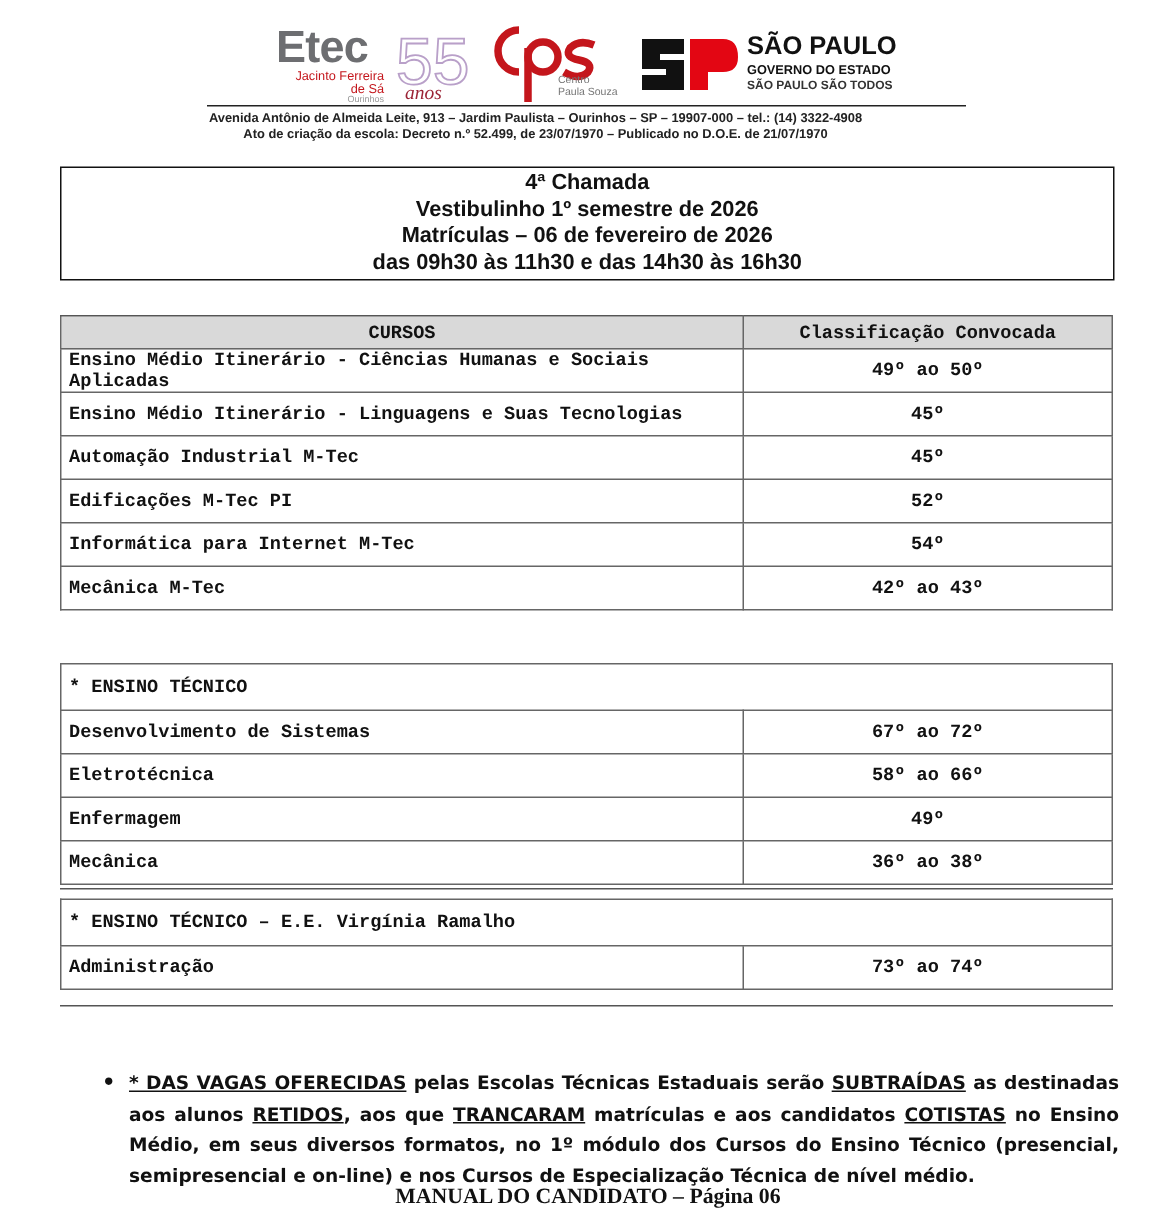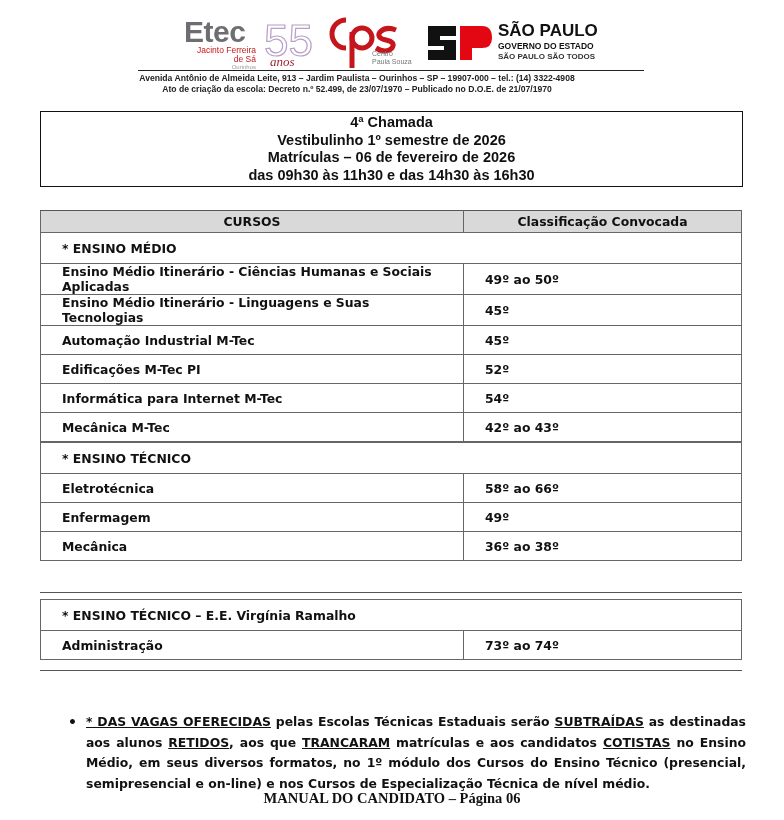--- a/index.html
+++ b/index.html
@@ -24,22 +24,22 @@
   .addr.l1 { top:73px; }
   .addr.l2 { top:84px; }
 
   
   .title-box { position:absolute; left:40px; top:111px; width:701px; height:74px; border:1.5px solid #111; text-align:center; }
   .title-box div { font-size:14.5px; font-weight:bold; line-height:17.5px; }
   .title-box .t1 { margin-top:2px; }
 
   
   .tbl { position:absolute; left:40px; width:702px; border-collapse:collapse; font-family:"DejaVu Sans", sans-serif; }
-  .tbl td { border:1px solid #666; font-size:12.4px; font-weight:bold; padding:0 21px; height:28px; }
-  .tbl td.c2 { width:235px; }
+  .tbl td { border:1px solid #666; font-size:12.4px; font-weight:bold; padding:0 5px; height:28px;font-family:Liberation Mono, monospace; }
+  .tbl td.c2 { text-align:center; width:235px; }
   .tbl tr.hdr td { background:#d9d9d9; font-size:12.4px; text-align:center; height:21px; border-top:1.5px solid #555; }
   .tbl tr.sec td { height:30px; }
   #t1 { top:210px; }
   #t2 { top:442px; }
   #t3 { top:599px; }
   .sep { position:absolute; left:40px; width:702px; border-top:1.5px solid #555; }
 
   
   .note { position:absolute; left:86px; top:712px; width:660px; font-family:"DejaVu Sans", sans-serif; font-size:12.4px; font-weight:bold; line-height:20.5px; text-align:justify; }
   .bullet { position:absolute; left:-18px; top:0; font-size:14px; }
@@ -90,23 +90,20 @@
   <div>Matrículas – 06 de fevereiro de 2026</div>
   <div>das 09h30 às 11h30 e das 14h30 às 16h30</div>
 </div>
 
 <table class="tbl" id="t1">
   <tbody>
       <tr class="hdr">
     <td>CURSOS</td>
     <td class="c2">Classificação Convocada</td>
   </tr>
-  <tr class="sec">
-    <td colspan="2">* ENSINO MÉDIO</td>
-  </tr>
   <tr>
         <td>Ensino Médio Itinerário - Ciências Humanas e Sociais Aplicadas</td>
         <td class="c2">49º ao 50º</td>
       </tr>
   <tr>
         <td>Ensino Médio Itinerário - Linguagens e Suas Tecnologias</td>
         <td class="c2">45º</td>
       </tr>
   <tr>
         <td>Automação Industrial M-Tec</td>
@@ -125,20 +122,24 @@
         <td class="c2">42º ao 43º</td>
       </tr>
 </tbody>
   </table>
 
 <table class="tbl" id="t2">
   <tbody>
       <tr class="sec">
     <td colspan="2">* ENSINO TÉCNICO</td>
   </tr>
+  <tr>
+        <td>Desenvolvimento de Sistemas</td>
+        <td class="c2">67º ao 72º</td>
+      </tr>
   <tr>
         <td>Eletrotécnica</td>
         <td class="c2">58º ao 66º</td>
       </tr>
   <tr>
         <td>Enfermagem</td>
         <td class="c2">49º</td>
       </tr>
   <tr>
         <td>Mecânica</td>

